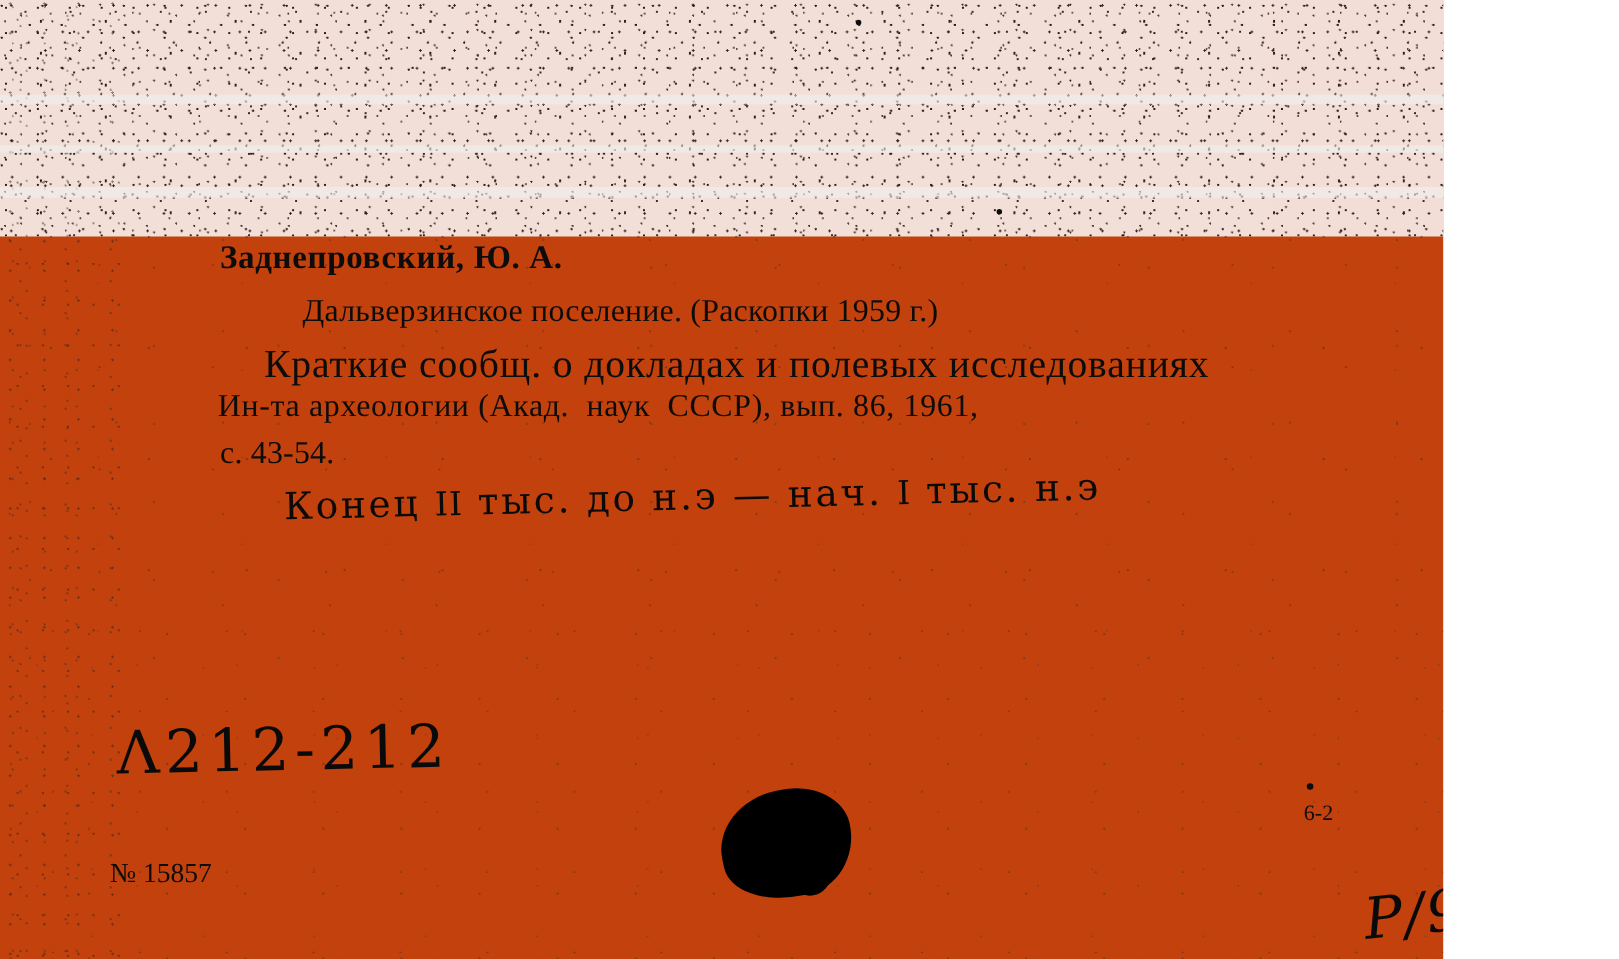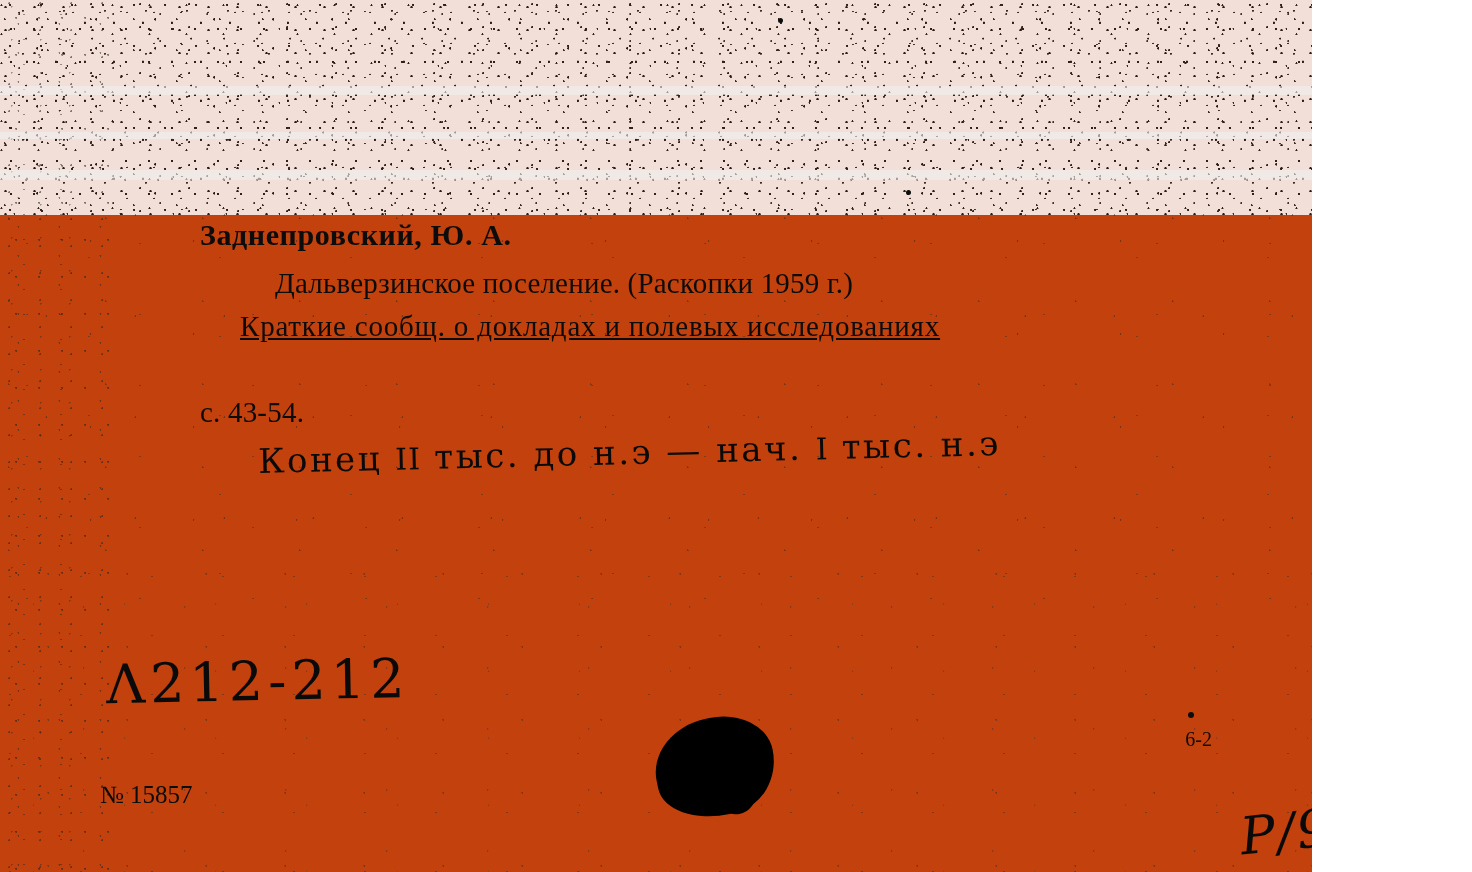--- a/index.html
+++ b/index.html
@@ -123,23 +123,22 @@
   }
   #line-title {
     left: 243px;
     top: 267px;
     font-size: 29px;
     margin-left: 32px;
   }
   #line-series1 {
     left: 240px;
     top: 310px;
-    font-size: 29px;
+    font-size: 36px;
     letter-spacing: 0.8px;
-    text-decoration: underline;
   }
   #line-series2 {
     left: 198px;
     top: 353px;
     font-size: 29px;
     letter-spacing: 0.6px;
   }
   #line-pages {
     left: 200px;
     top: 396px;
@@ -248,20 +247,21 @@
   <div class="streak" style="left:0;top:170px;width:1472px;height:10px;"></div>
 
   <div class="dot" style="left:778px;top:18px;width:5px;height:5px;"></div>
   <div class="dot" style="left:906px;top:190px;width:5px;height:5px;"></div>
   <div class="dot" style="left:1188px;top:712px;width:6px;height:6px;"></div>
   <div class="dot" style="left:1428px;top:856px;width:5px;height:5px;"></div>
 
   <div id="author" class="typed">Заднепровский, Ю. А.</div>
   <div id="line-title" class="typed">Дальверзинское поселение. (Раскопки 1959 г.)</div>
   <div id="line-series1" class="typed">Краткие сообщ. о докладах и полевых исследованиях</div>
+  <div id="line-series2" class="typed">Ин-та археологии (Акад.  наук  СССР), вып. 86, 1961,</div>
   <div id="line-pages" class="typed">с. 43-54.</div>
 
   <div id="hand-date" class="hand"><span>Конец </span><span class="rom">II</span><span> тыс. до н.э — нач. </span><span class="rom">I</span><span> тыс. н.э</span></div>
 
   <div id="hand-shelf" class="hand">Λ212-212</div>
 
   <div class="footer">
     <div>№ 15857</div>
     <div>III № 281</div>
     

